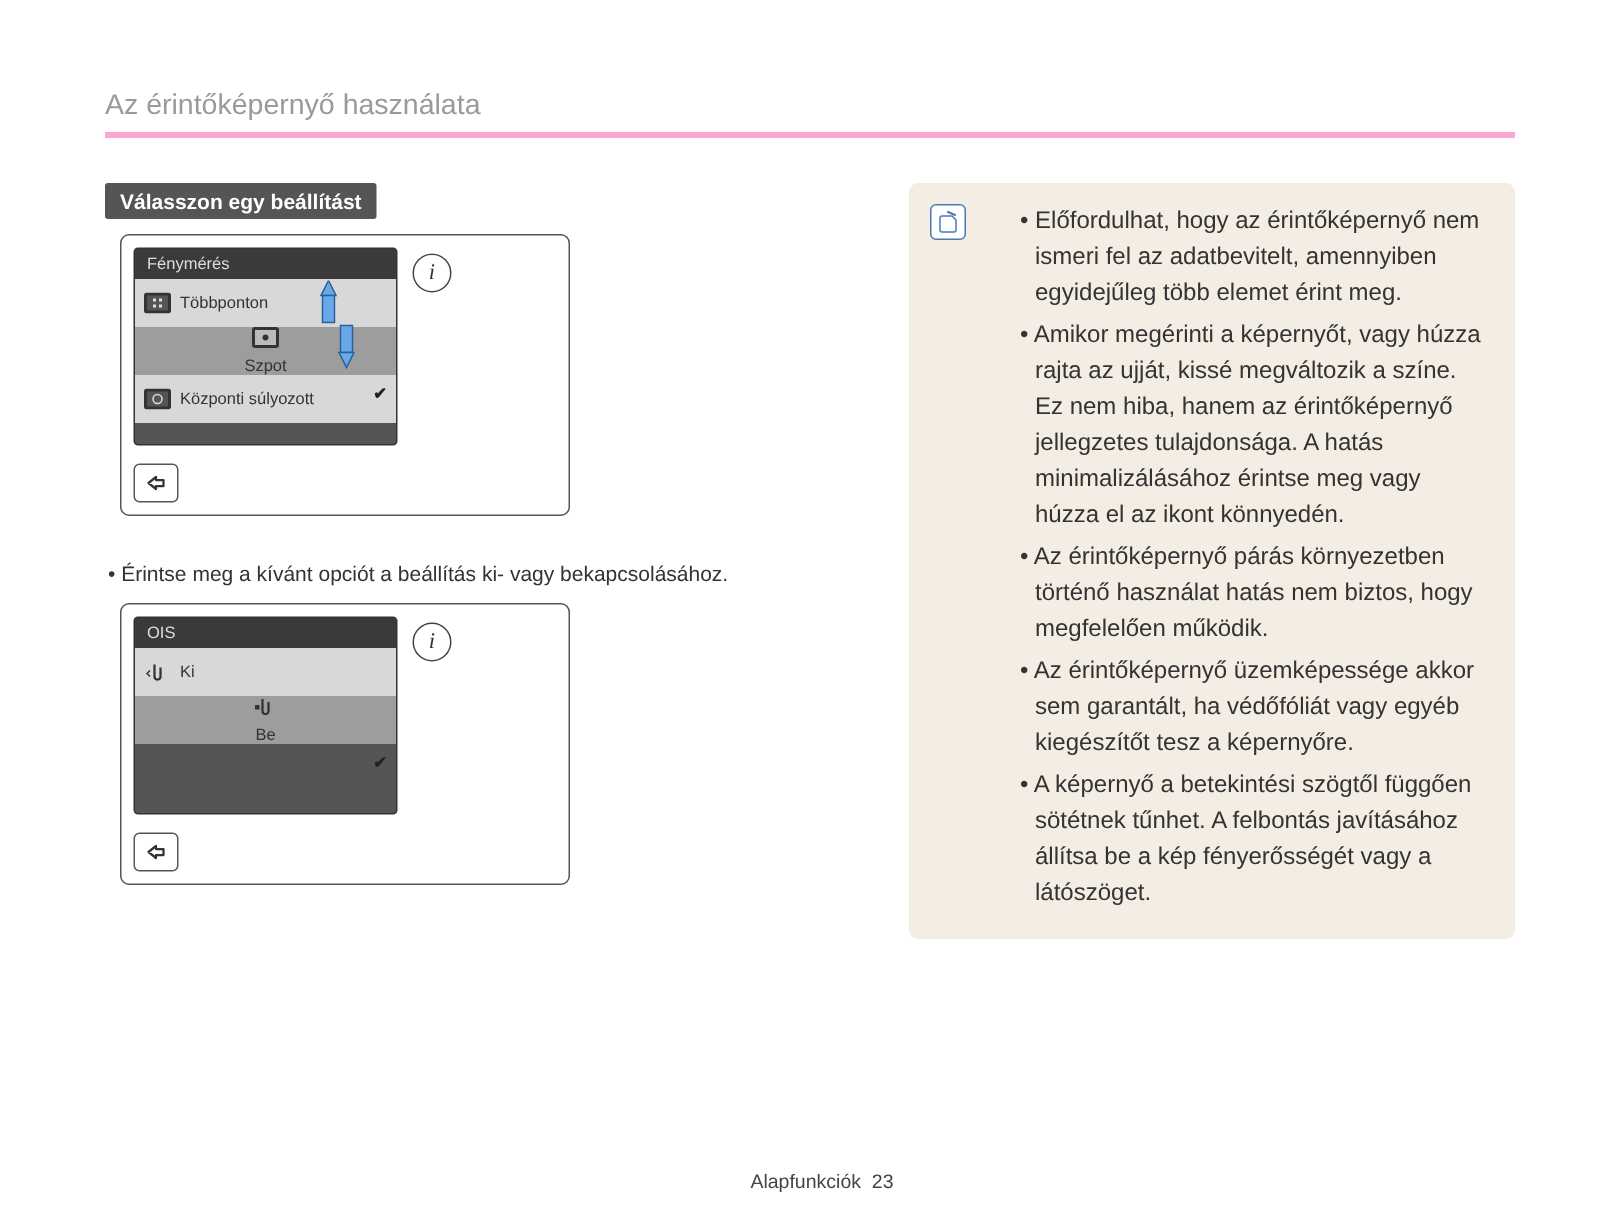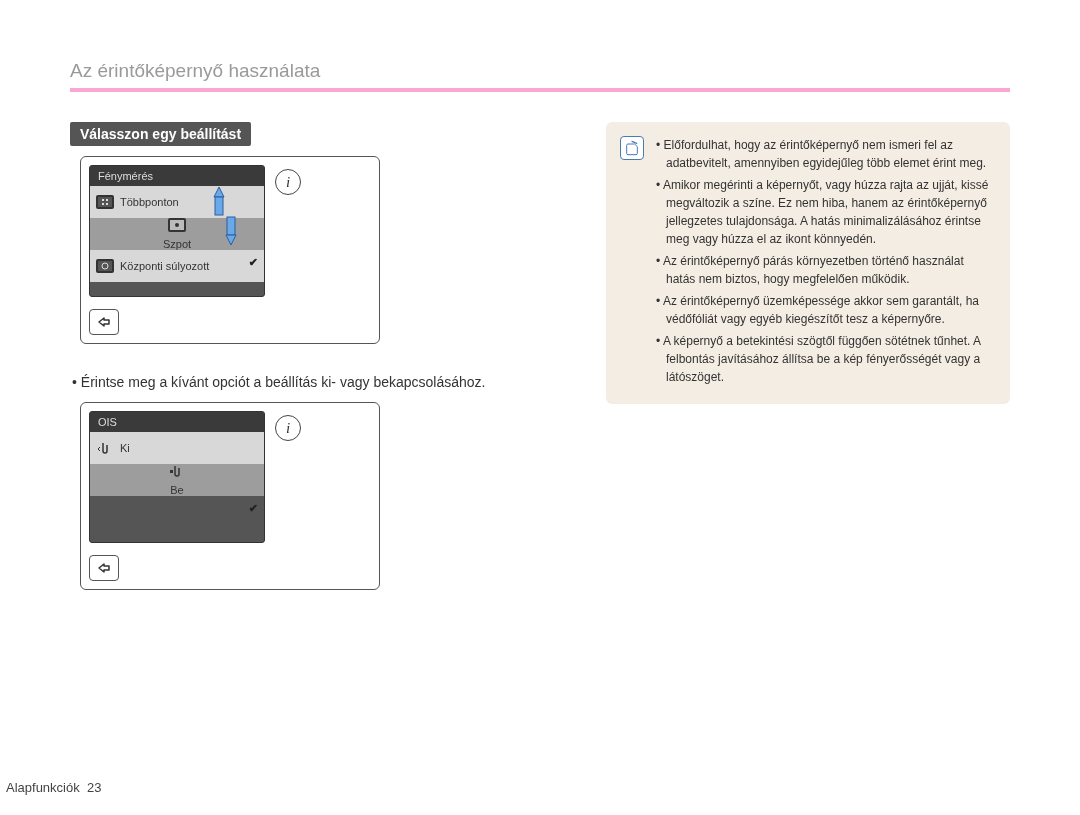--- a/index.html
+++ b/index.html
@@ -116,43 +116,44 @@
   .scroll-arrows {
     position: absolute;
     left: 115px;
     top: 30px;
     pointer-events: none;
   }
   .scroll-arrows svg { display: block; }
   .note-box {
     background: #f4ede3;
     border-radius: 6px;
-    padding: 14px 18px 14px 50px;
-    font-size: 12px;
+    padding: 14px 18px 14px 74px;
+    font-size: 16px;
     color: #333;
     position: relative;
     line-height: 1.5;
   }
   .note-icon {
     position: absolute;
     left: 14px; top: 14px;
     width: 24px; height: 24px;
     background: #fff;
     border: 1px solid #4a7ab5;
     border-radius: 4px;
     display: flex; align-items: center; justify-content: center;
   }
   .note-icon svg { width: 16px; height: 16px; }
   .note-box ul { list-style: none; }
   .note-box li { text-indent: -10px; padding-left: 10px; margin-bottom: 4px; }
   .note-box li::before { content: "• "; }
   .footer {
     position: absolute;
     bottom: 20px;
-    left: 6px; right: 0;
+    left: 16px; right: 0;
+    text-align: center;
     font-size: 13px;
     color: #444;
   }
 </style>
 </head>
 <body>
 
 <div class="header-title">Az érintőképernyő használata</div>
 
 <div class="columns">

